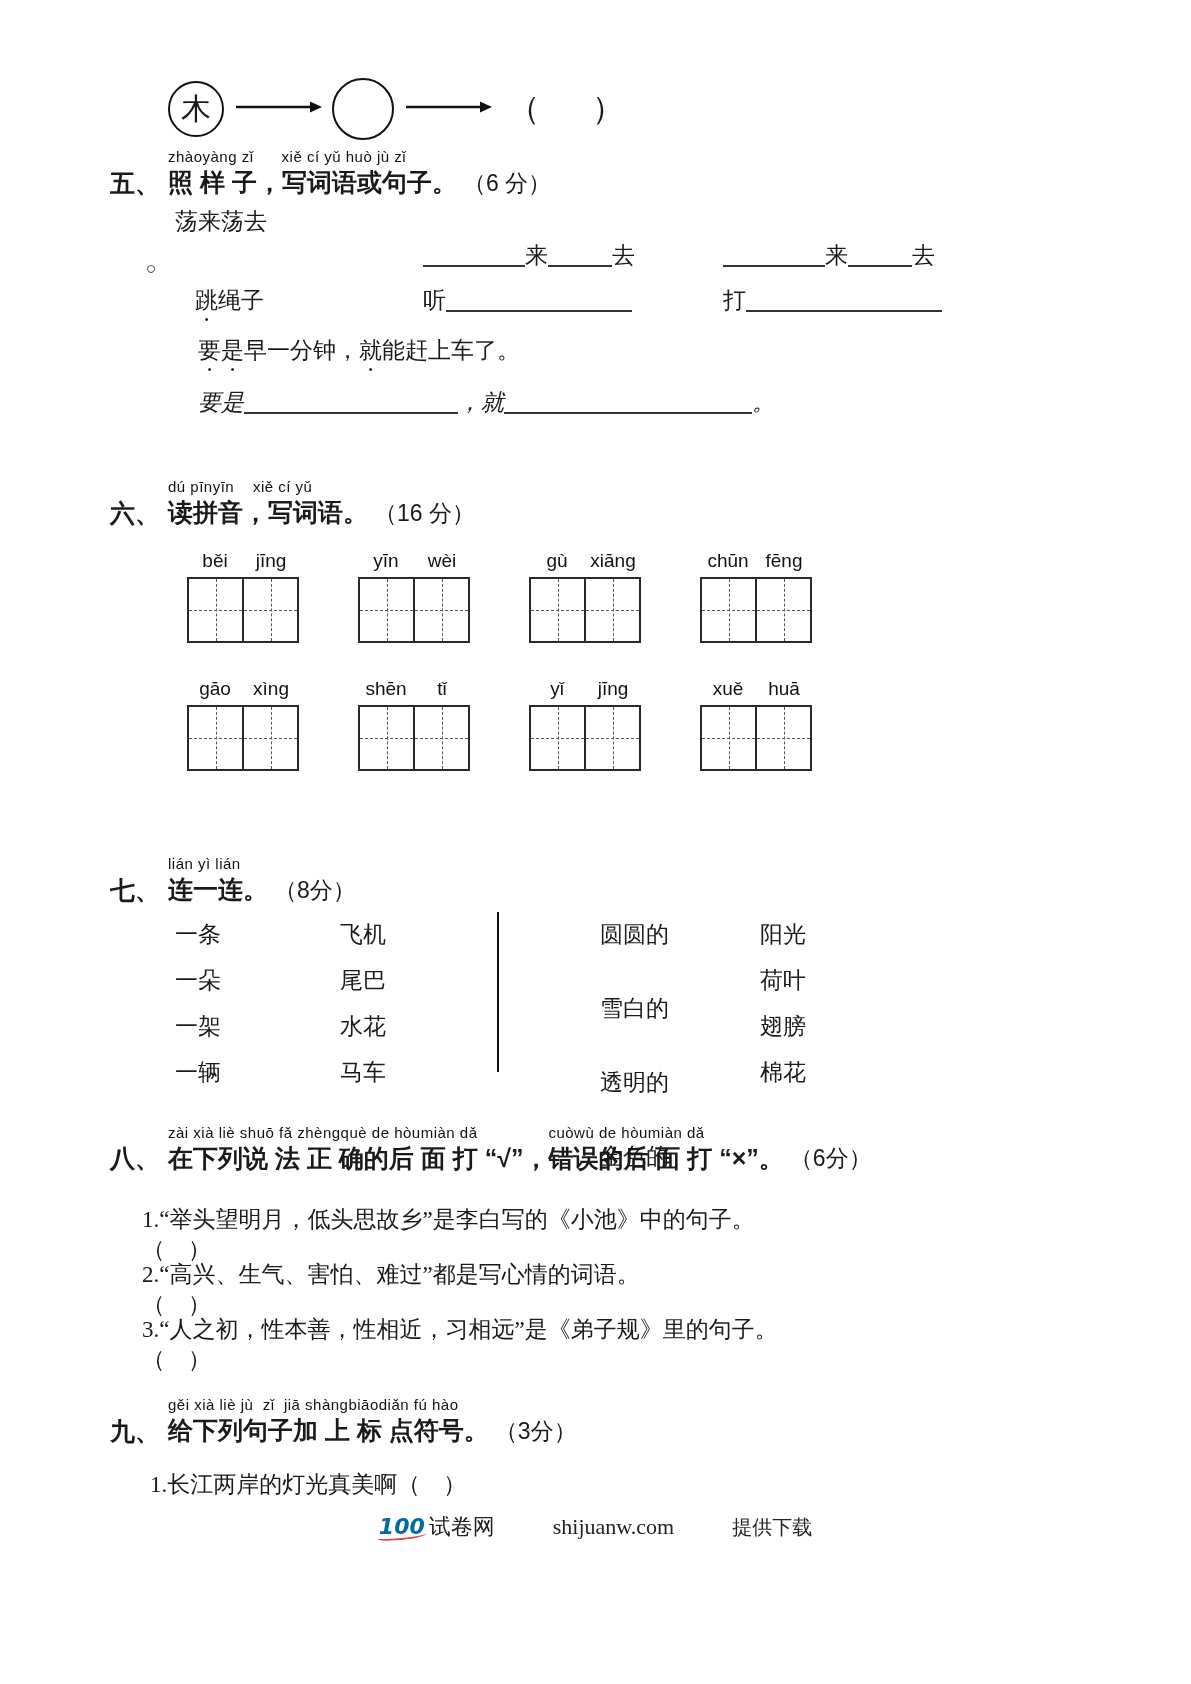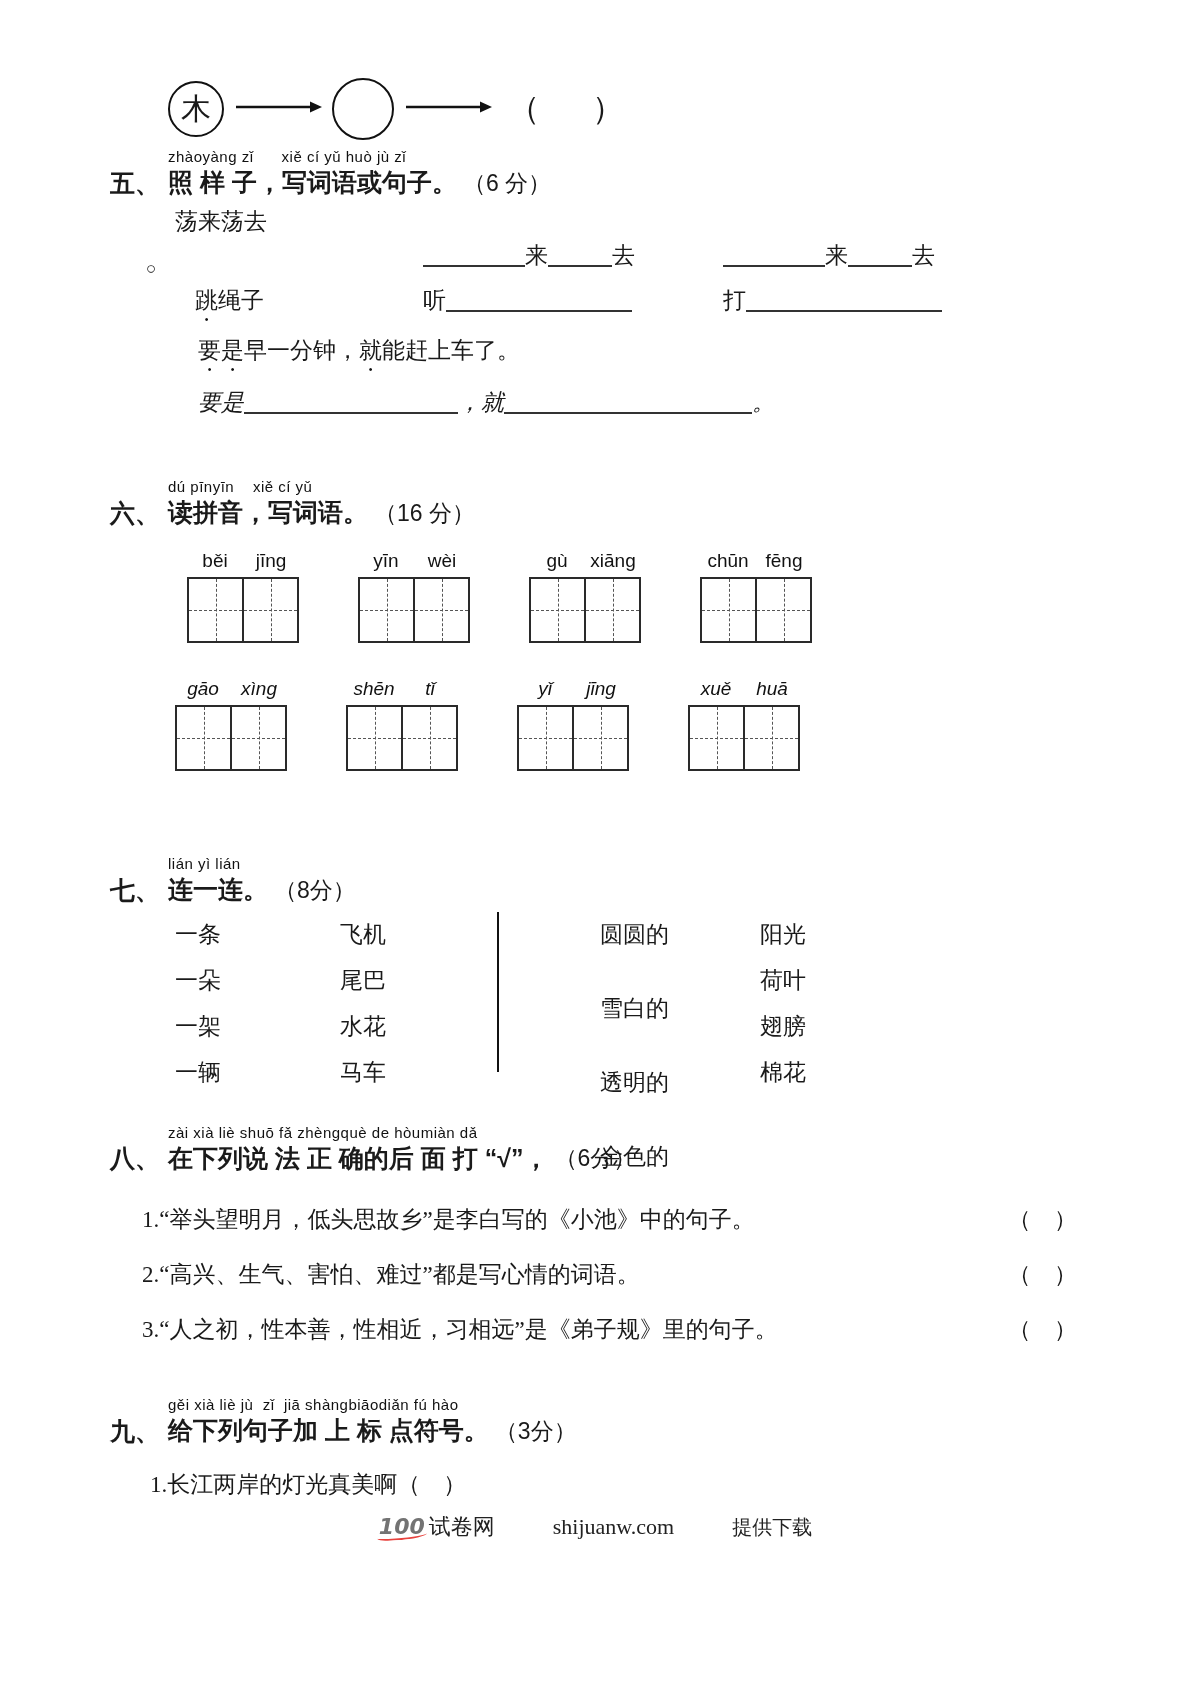--- a/index.html
+++ b/index.html
@@ -39,26 +39,26 @@
   .tzg .cell{flex:1;position:relative;}
   .tzg .cell + .cell{border-left:2px solid #2a2a2a;}
   .tzg .cell::before{content:"";position:absolute;left:50%;top:0;bottom:0;border-left:1.5px dashed #555;}
   .tzg::after{content:"";position:absolute;left:0;right:0;top:50%;border-top:1.5px dashed #555;}
 
   
   .match-col{display:flex;flex-direction:column;font-size:23px;line-height:46px;}
   .vline{width:0;border-left:2px solid #111;}
 
   
-  .tf-row{display:flex;justify-content:space-between;font-size:23px;line-height:30px;white-space:pre;}
+  .tf-row{display:flex;justify-content:space-between;font-size:23px;line-height:30px;white-space:pre;flex-direction:column;}
 
   
   .footer{display:flex;align-items:baseline;justify-content:center;gap:58px;font-size:22px;color:#222;}
   .brand{display:flex;align-items:baseline;}
-  .logo100{position:relative;color:#737373;font-style:italic;font-weight:700;
+  .logo100{position:relative;color:#0369a1;font-style:italic;font-weight:700;
            font-family:"DejaVu Sans",sans-serif;font-size:22px;padding-right:4px;}
   .logo100::after{content:"";position:absolute;left:-2px;right:2px;bottom:-1px;height:6px;
                   border-bottom:2.5px solid #e8433e;border-radius:0 0 70% 40%;transform:rotate(-4deg);}
 </style>
 </head>
 <body>
 
 <div class="page">
 
   <div class="abs diagram" style="left:168px;top:78px;">
@@ -163,21 +163,21 @@
           <span>chūn</span>
           <span>fēng</span>
         </div>
       <div class="tzg">
           <div class="cell"></div>
           <div class="cell"></div>
         </div>
     </div>
   </div>
 
-  <div class="abs word-row" style="left:163px;top:678px;font-style:italic;">
+  <div class="abs word-row" style="left:175px;top:678px;">
     <div class="word">
       <div class="tzg-pinyin">
           <span>gāo</span>
           <span>xìng</span>
         </div>
       <div class="tzg">
           <div class="cell"></div>
           <div class="cell"></div>
         </div>
     </div>
@@ -246,20 +246,24 @@
     <span>翅膀</span>
     <span>棉花</span>
   </div>
 
   <div class="abs sec-header" style="left:110px;top:1124px;">
     <span class="sec-num">八、</span>
     <span class="hdr-stack">
       <span class="pinyin">zài xià liè shuō fǎ zhèngquè de hòumiàn dǎ</span>
       <span class="hdr-line"><span>在下列说 法 正 确的后 面 打 “√”，</span></span>
     </span>
+    <span class="hdr-stack">
+      <span class="pinyin">cuòwù de hòumiàn dǎ</span>
+      <span class="hdr-line"><span>错误的后 面 打 “×”。</span></span>
+    </span>
     <span class="hdr-line"><span class="score">（6分）</span></span>
   </div>
 
   <div class="abs tf-row" style="left:142px;top:1205px;width:935px;">
     <span>1.“举头望明月，低头思故乡”是李白写的《小池》中的句子。</span>
     <span>（　）</span>
   </div>
   <div class="abs tf-row" style="left:142px;top:1260px;width:935px;">
     <span>2.“高兴、生气、害怕、难过”都是写心情的词语。</span>
     <span>（　）</span>

